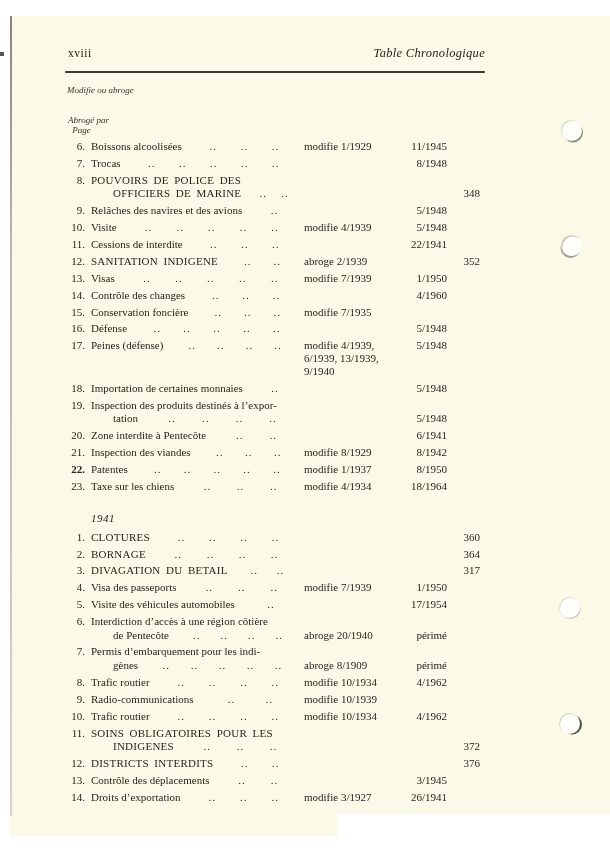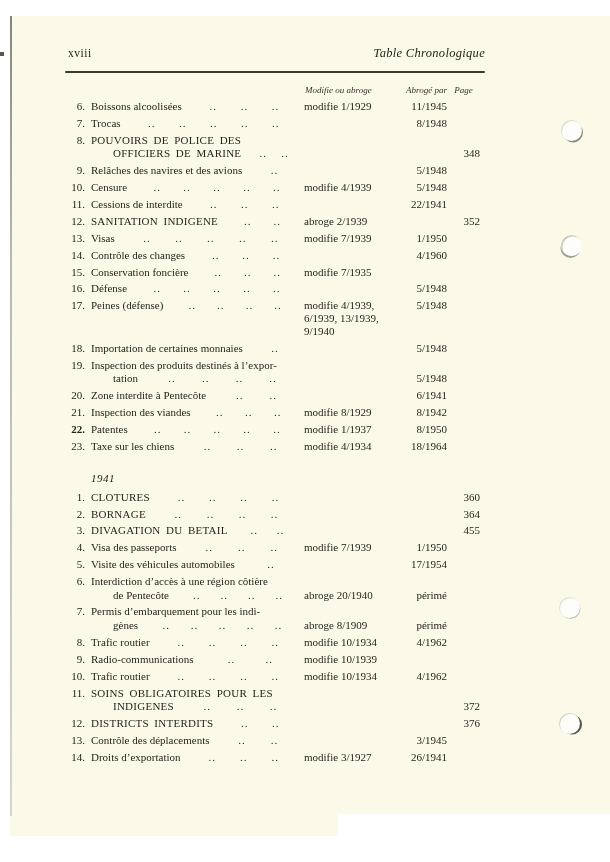--- a/index.html
+++ b/index.html
@@ -22,24 +22,24 @@
   .hole2 { left:561px; top:235px; box-shadow:-1px 2.5px 0 -0.5px #a29d8f, inset 1.5px 1.5px 0 #cfcbbd; }
   .hole3 { left:559px; top:597px; box-shadow:1px 1.5px 0 -0.5px #c6c2b2, inset 1px 1px 0 #e2dfd0; }
   .hole4 { left:559px; top:713px; box-shadow:2.5px 1px 0 -0.5px #55524a, inset 1px 1px 0 #d8d4c5; }
 
   .content { position:absolute; left:65px; top:46px; width:420px; }
   .running-head { position:relative; height:16px; font-size:12px; }
   .folio { position:absolute; left:3px; top:1px; font-size:11.5px; letter-spacing:0.5px; }
   .page-title { position:absolute; left:0; right:0; text-align:right; font-style:italic; font-size:12.5px; letter-spacing:0.3px; }
   .head-rule { margin-top:9px; height:2px; background:#3c3a31; border-radius:1px; }
 
-  .col-heads { display:flex; margin-top:12px; font-style:italic; font-size:9px; color:#35322a; }
+  .col-heads { display:flex; margin-top:12px; font-style:italic; font-size:9px; color:#35322a;flex-direction:column; }
   .ch-spacer { width:238px; flex:none; }
   .ch-modif { width:100px; flex:none; text-align:left; padding-left:2px; }
-  .ch-abroge { width:44px; flex:none; text-align:right; }
+  .ch-abroge { width:44px; flex:none; text-align:right;margin-top:20px; }
   .ch-page { width:33px; flex:none; text-align:center; }
 
   .toc { margin-top:5px; font-size:11px; line-height:13.5px; }
   .row { display:flex; align-items:flex-start; margin-bottom:3.4px; }
   .c-num { width:20px; flex:none; text-align:right; }
   .c-num.bold { font-weight:bold; }
   .c-title { width:212px; flex:none; margin-left:6px; }
   .c-modif { width:100px; flex:none; padding-left:1px; line-height:13px; }
   .c-abroge { width:44px; flex:none; text-align:right; }
   .c-page { width:33px; flex:none; text-align:right; }
@@ -153,21 +153,21 @@
             </div>
           </div>
           <div class="c-modif"></div>
           <div class="c-abroge">5/1948</div>
           <div class="c-page"></div>
         </div>
         <div class="row">
           <div class="c-num">10.</div>
           <div class="c-title">
             <div class="tline">
-              <span class="t-text">Censure</span>
+              <span class="t-text">Visite</span>
               <span class="leader">
                 <i>..</i>
                 <i>..</i>
                 <i>..</i>
                 <i>..</i>
                 <i>..</i>
               </span>
             </div>
           </div>
           <div class="c-modif">
@@ -450,21 +450,21 @@
             <div class="tline">
               <span class="t-text">DIVAGATION DU BETAIL</span>
               <span class="leader">
                 <i>..</i>
                 <i>..</i>
               </span>
             </div>
           </div>
           <div class="c-modif"></div>
           <div class="c-abroge"></div>
-          <div class="c-page">455</div>
+          <div class="c-page">317</div>
         </div>
         <div class="row">
           <div class="c-num">4.</div>
           <div class="c-title">
             <div class="tline">
               <span class="t-text">Visa des passeports</span>
               <span class="leader">
                 <i>..</i>
                 <i>..</i>
                 <i>..</i>

